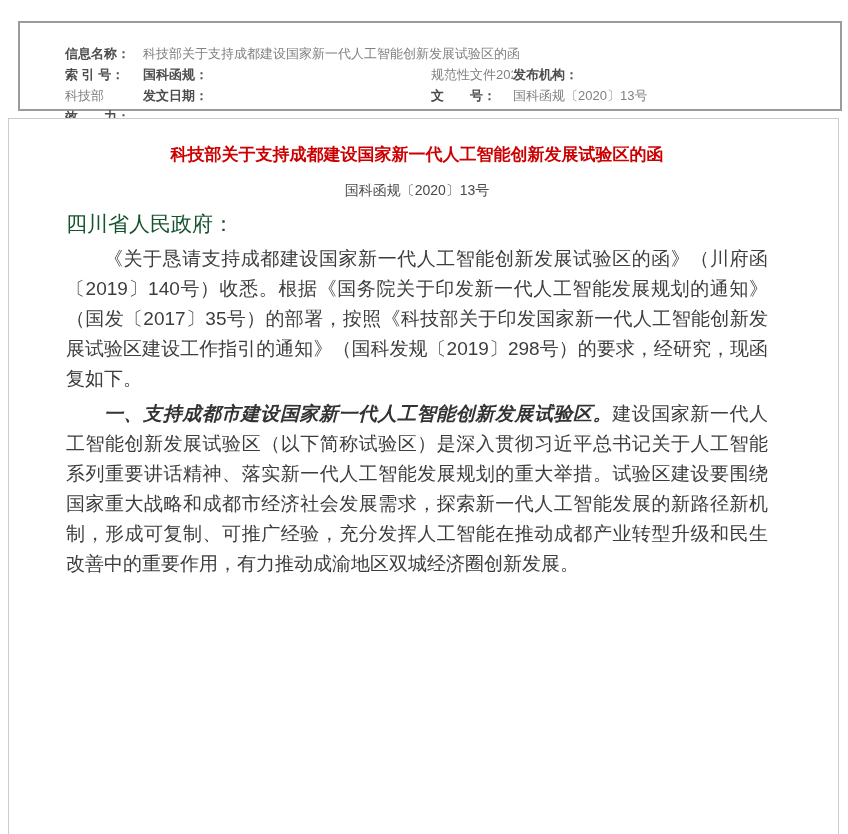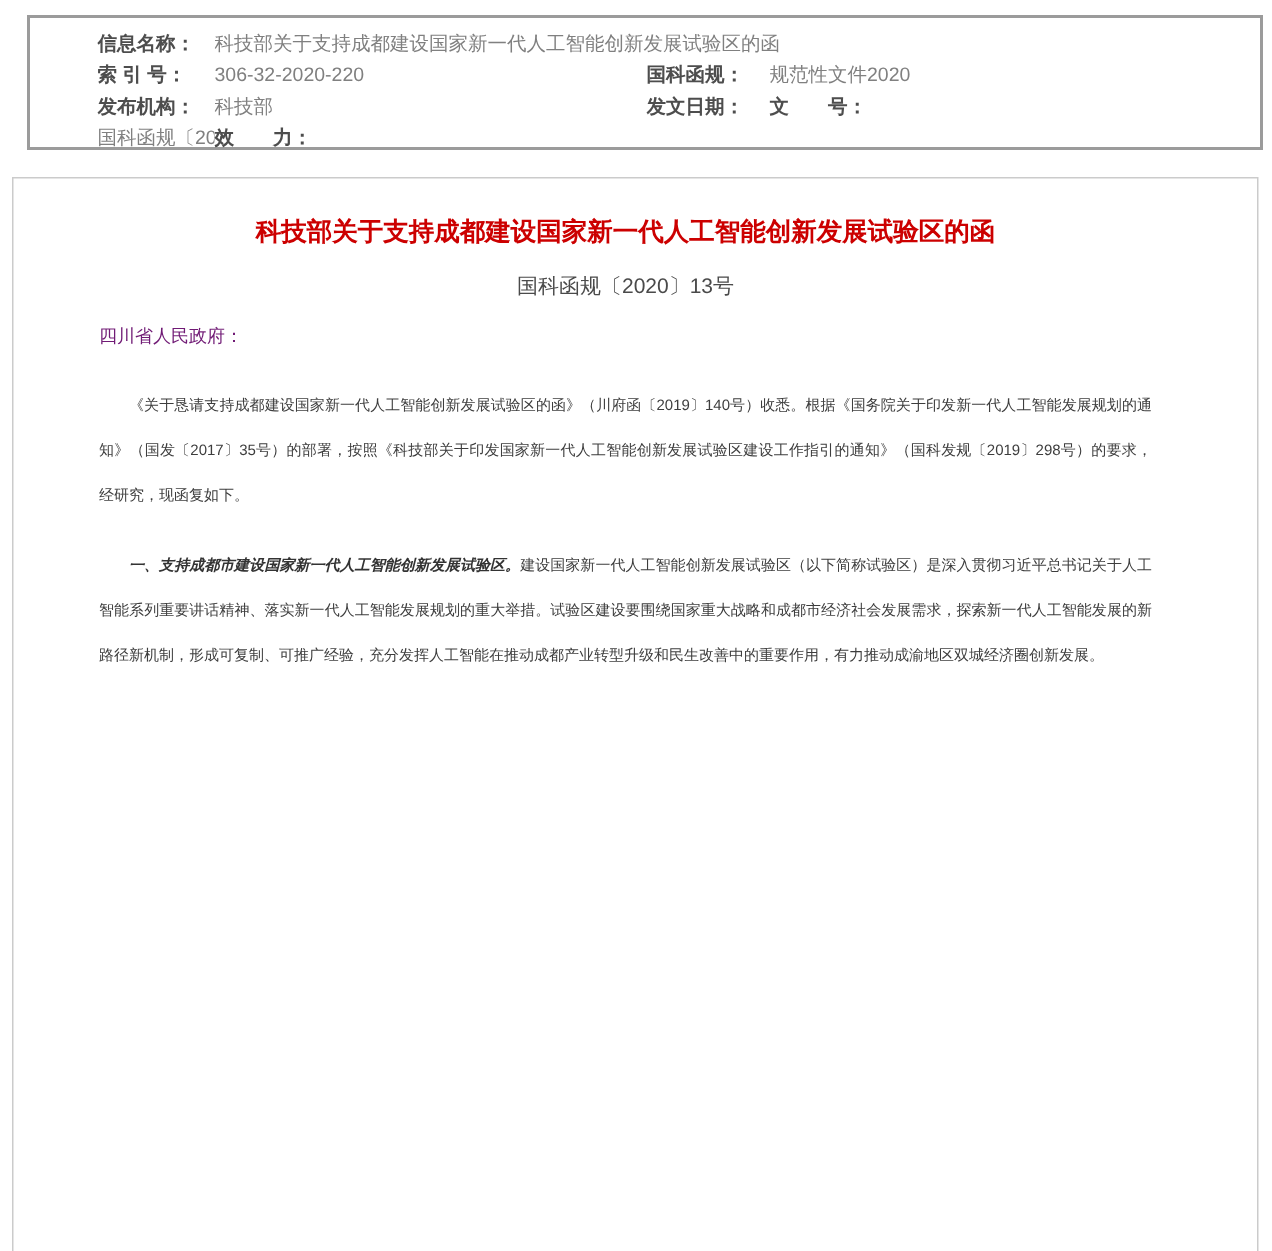--- a/index.html
+++ b/index.html
@@ -8,25 +8,25 @@
     width: 848px; height: 834px;
     background: #ffffff;
     overflow: hidden;
     font-family: "Liberation Sans", "DejaVu Sans", sans-serif;
   }
   .page { position: relative; width: 848px; height: 834px; }
 
   
   .info-box {
     position: absolute;
-    left: 18px; top: 10px;
+    left: 18px; top: 21px;
     width: 824px; height: 90px;
     border: 2px solid #9b9b9b;
     background: #fff;
-    padding: 6px 10px 0 45px;
+    padding: 20px 10px 0 45px;
   }
   .info-grid {
     display: grid;
     grid-template-columns: 78px 288px 82px 1fr;
   }
   .info-grid .cell {
     font-size: 13px;
     line-height: 21px;
     white-space: nowrap;
     overflow: hidden;
@@ -53,47 +53,46 @@
     margin: 0;
   }
   .doc-number {
     text-align: center;
     font-size: 14px;
     color: #4a4a4a;
     line-height: 20px;
     margin-top: 13px;
   }
   .salutation {
-    font-size: 12px;
-    color: #701a75;
+    font-size: 21px;
+    color: #14532d;
     line-height: 30px;
     margin-top: 9px;
   }
   .para {
-    font-size: 10px;
+    font-size: 19px;
     color: #3d3d3d;
     line-height: 30px;
     text-align: justify;
     text-indent: 2em;
-    margin: 17px 0;
+    margin: 5px 0;
   }
   .para b { color: #333333; font-style: italic; }
 </style>
 </head>
 <body>
 
 <div class="page">
 
   <div class="info-box">
     <div class="info-grid">
       <div class="cell label">信息名称：</div>
       <div class="cell value span3">科技部关于支持成都建设国家新一代人工智能创新发展试验区的函</div>
 
       <div class="cell label">索 引 号：</div>
-      <div class="cell value">306-32-2020-220</div>
       <div class="cell label">国科函规：</div>
       <div class="cell value">规范性文件2020</div>
 
       <div class="cell label">发布机构：</div>
       <div class="cell value">科技部</div>
       <div class="cell label">发文日期：</div>
 
       <div class="cell label">文　　号：</div>
       <div class="cell value">国科函规〔2020〕13号</div>
       <div class="cell label">效　　力：</div>

